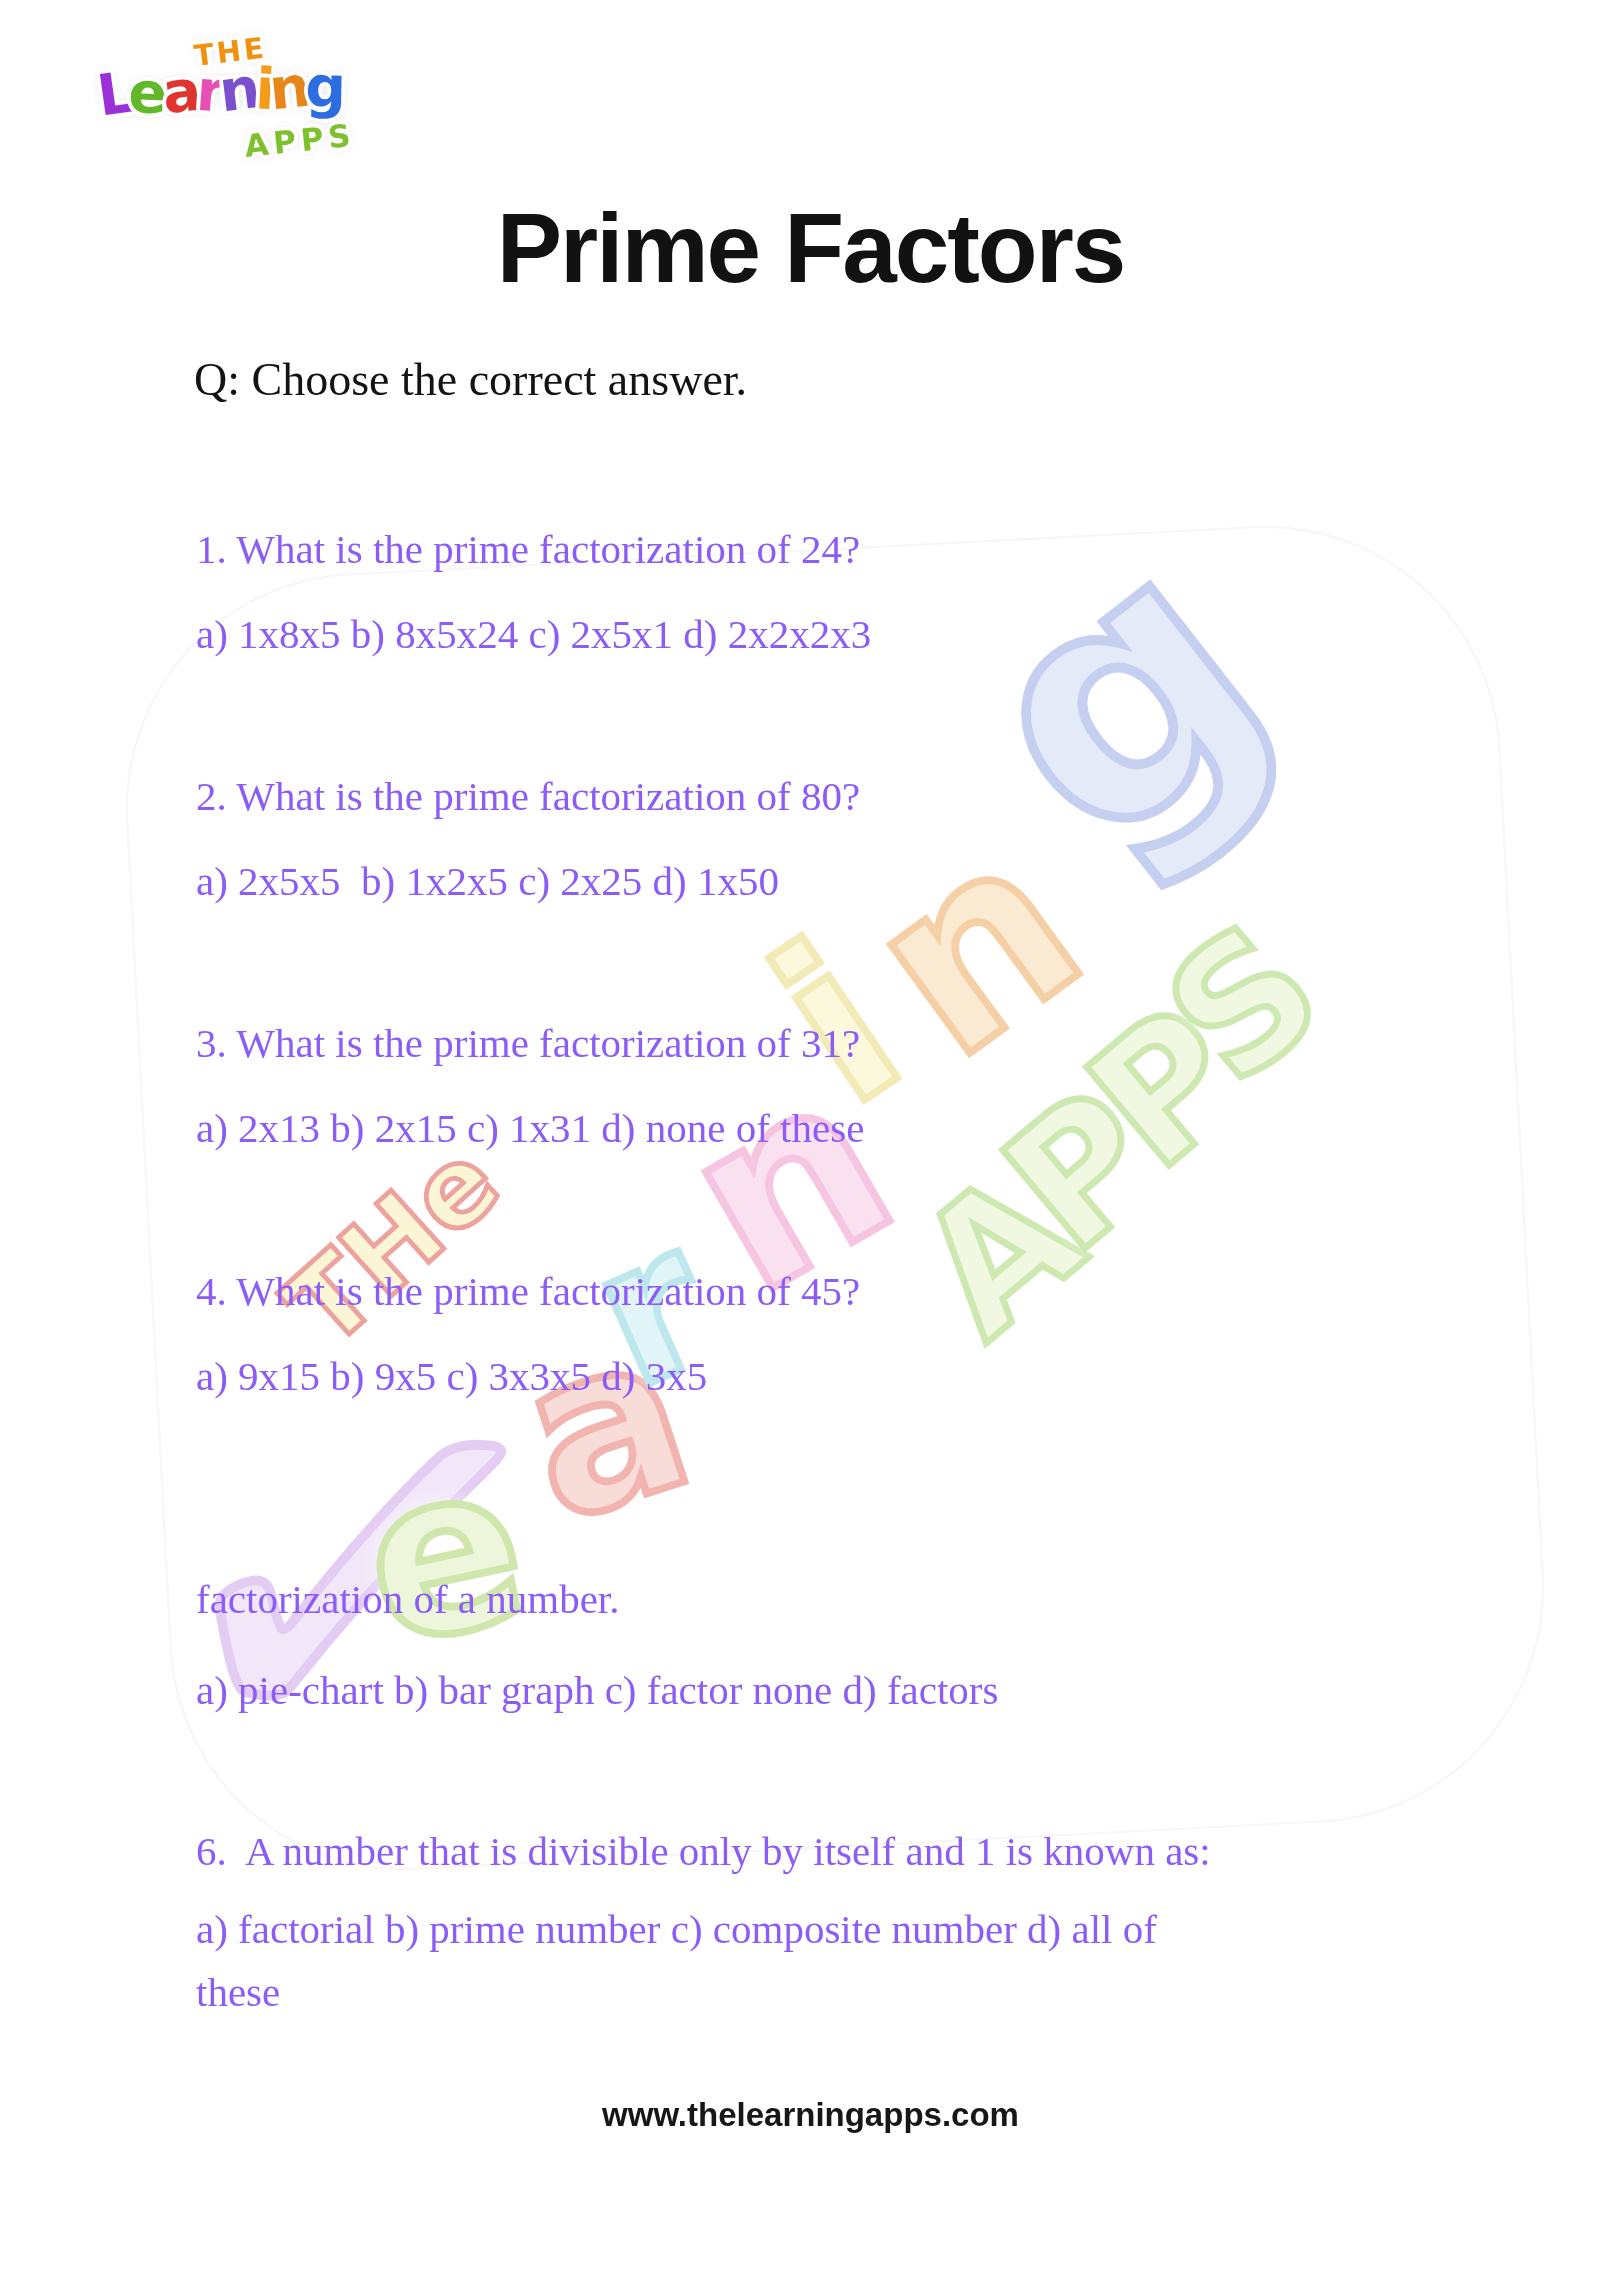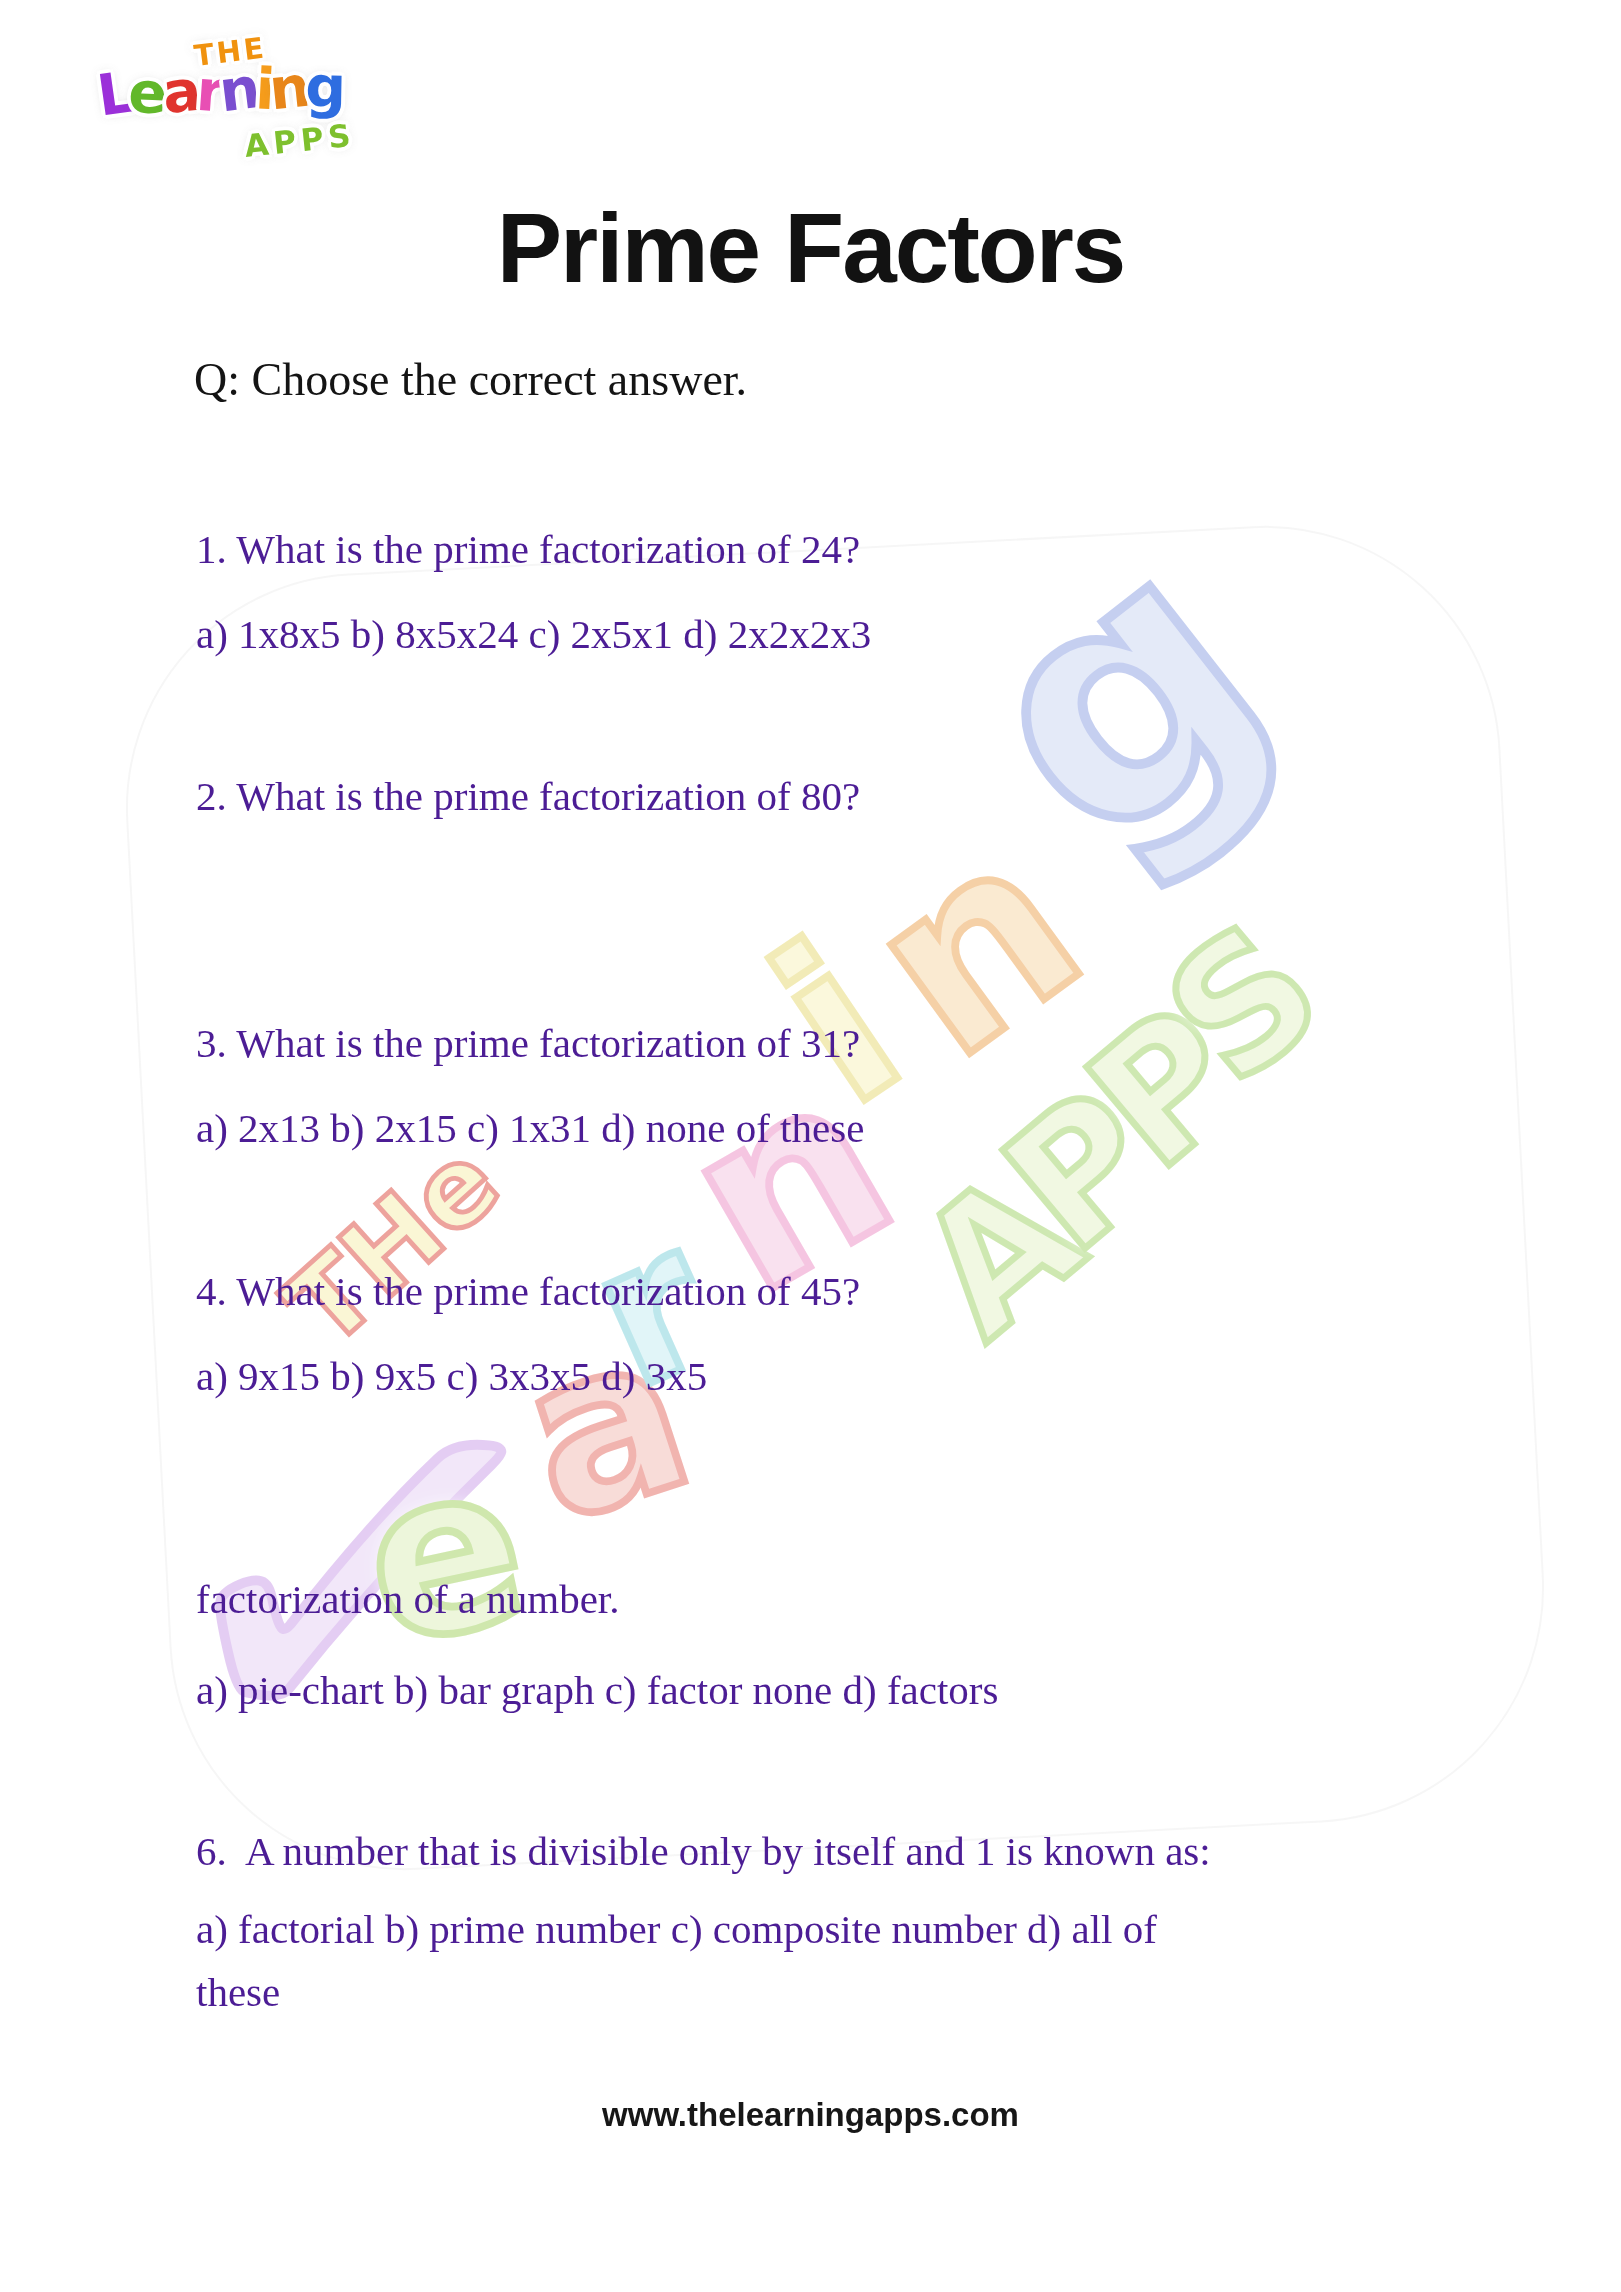--- a/index.html
+++ b/index.html
@@ -53,21 +53,21 @@
   .logo-apps{position:absolute;left:149px;top:88px;font-size:31px;letter-spacing:4.9px;transform:rotate(-4deg);}
 
   
   .content{position:absolute;inset:0;z-index:1;padding-left:32px;}
   .title{
     position:absolute;top:192px;left:0;width:100%;margin:0;text-align:center;
     font-family:"Liberation Sans", sans-serif;font-weight:700;font-size:98px;
     letter-spacing:-2px;color:#121212;
   }
   .prompt{position:absolute;left:194px;top:353px;margin:0;font-size:46px;white-space:pre;}
-  .line{position:absolute;left:196px;margin:0;font-size:41px;white-space:pre;color:#4c1d95;}
+  .line{position:absolute;left:196px;margin:0;font-size:41px;white-space:pre;color:#8b5cf6;}
   .footer{
     position:absolute;top:2096px;left:0;width:100%;margin:0;text-align:center;
     font-family:"Liberation Sans", sans-serif;font-weight:700;font-size:33px;color:#171717;
   }
 </style>
 </head>
 <body>
 
 <div class="watermark">
   <div class="sticker-cloud"></div>
@@ -102,20 +102,21 @@
 </div>
 
 <div class="content">
   <h1 class="title">Prime Factors</h1>
   <p class="prompt">Q: Choose the correct answer.</p>
 
   <p class="line" style="top:525px">1. What is the prime factorization of 24?</p>
   <p class="line" style="top:610px">a) 1x8x5 b) 8x5x24 c) 2x5x1 d) 2x2x2x3</p>
 
   <p class="line" style="top:772px">2. What is the prime factorization of 80?</p>
+  <p class="line" style="top:857px">a) 2x5x5  b) 1x2x5 c) 2x25 d) 1x50</p>
 
   <p class="line" style="top:1019px">3. What is the prime factorization of 31?</p>
   <p class="line" style="top:1104px">a) 2x13 b) 2x15 c) 1x31 d) none of these</p>
 
   <p class="line" style="top:1267px">4. What is the prime factorization of 45?</p>
   <p class="line" style="top:1352px">a) 9x15 b) 9x5 c) 3x3x5 d) 3x5</p>
 
   <p class="line" style="top:1575px">factorization of a number.</p>
   <p class="line" style="top:1666px">a) pie-chart b) bar graph c) factor none d) factors</p>
 

